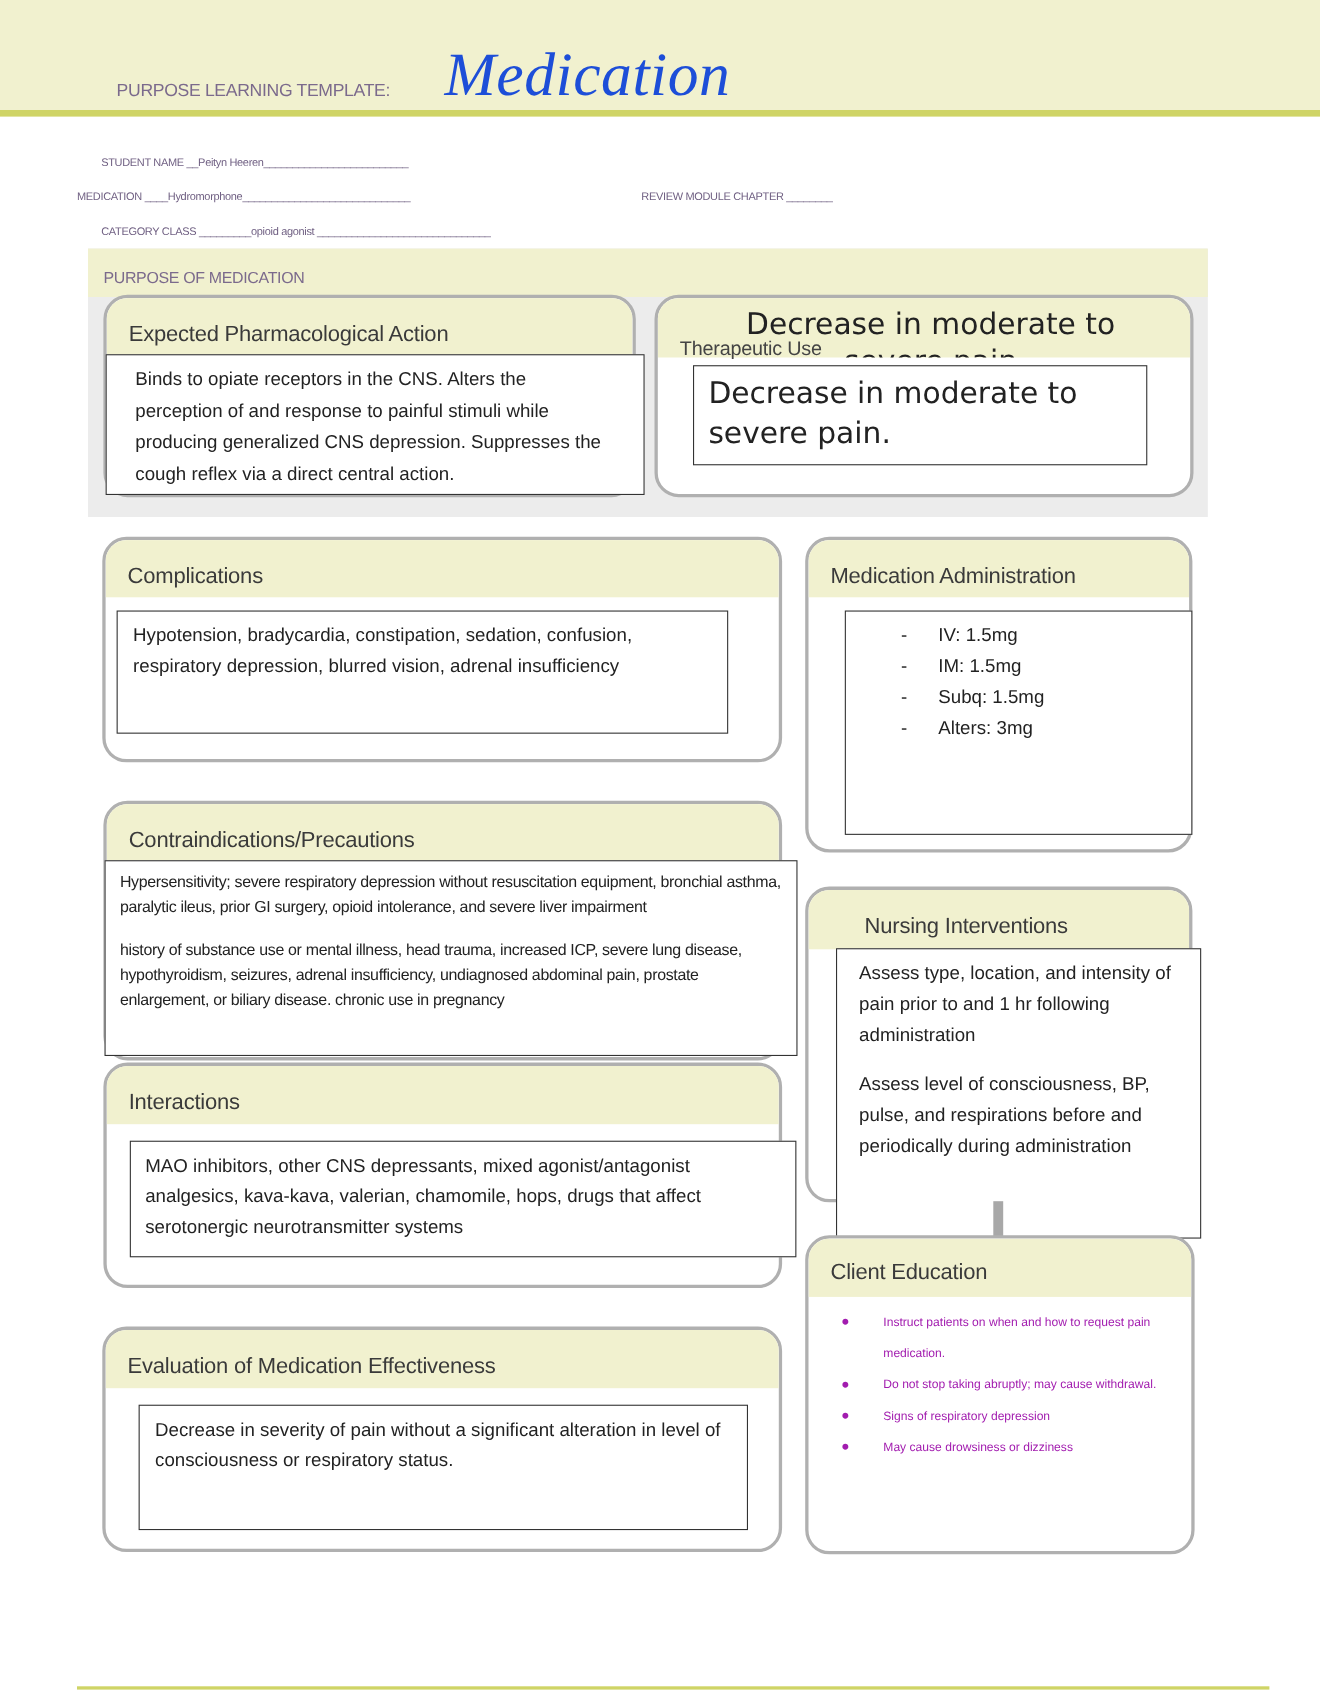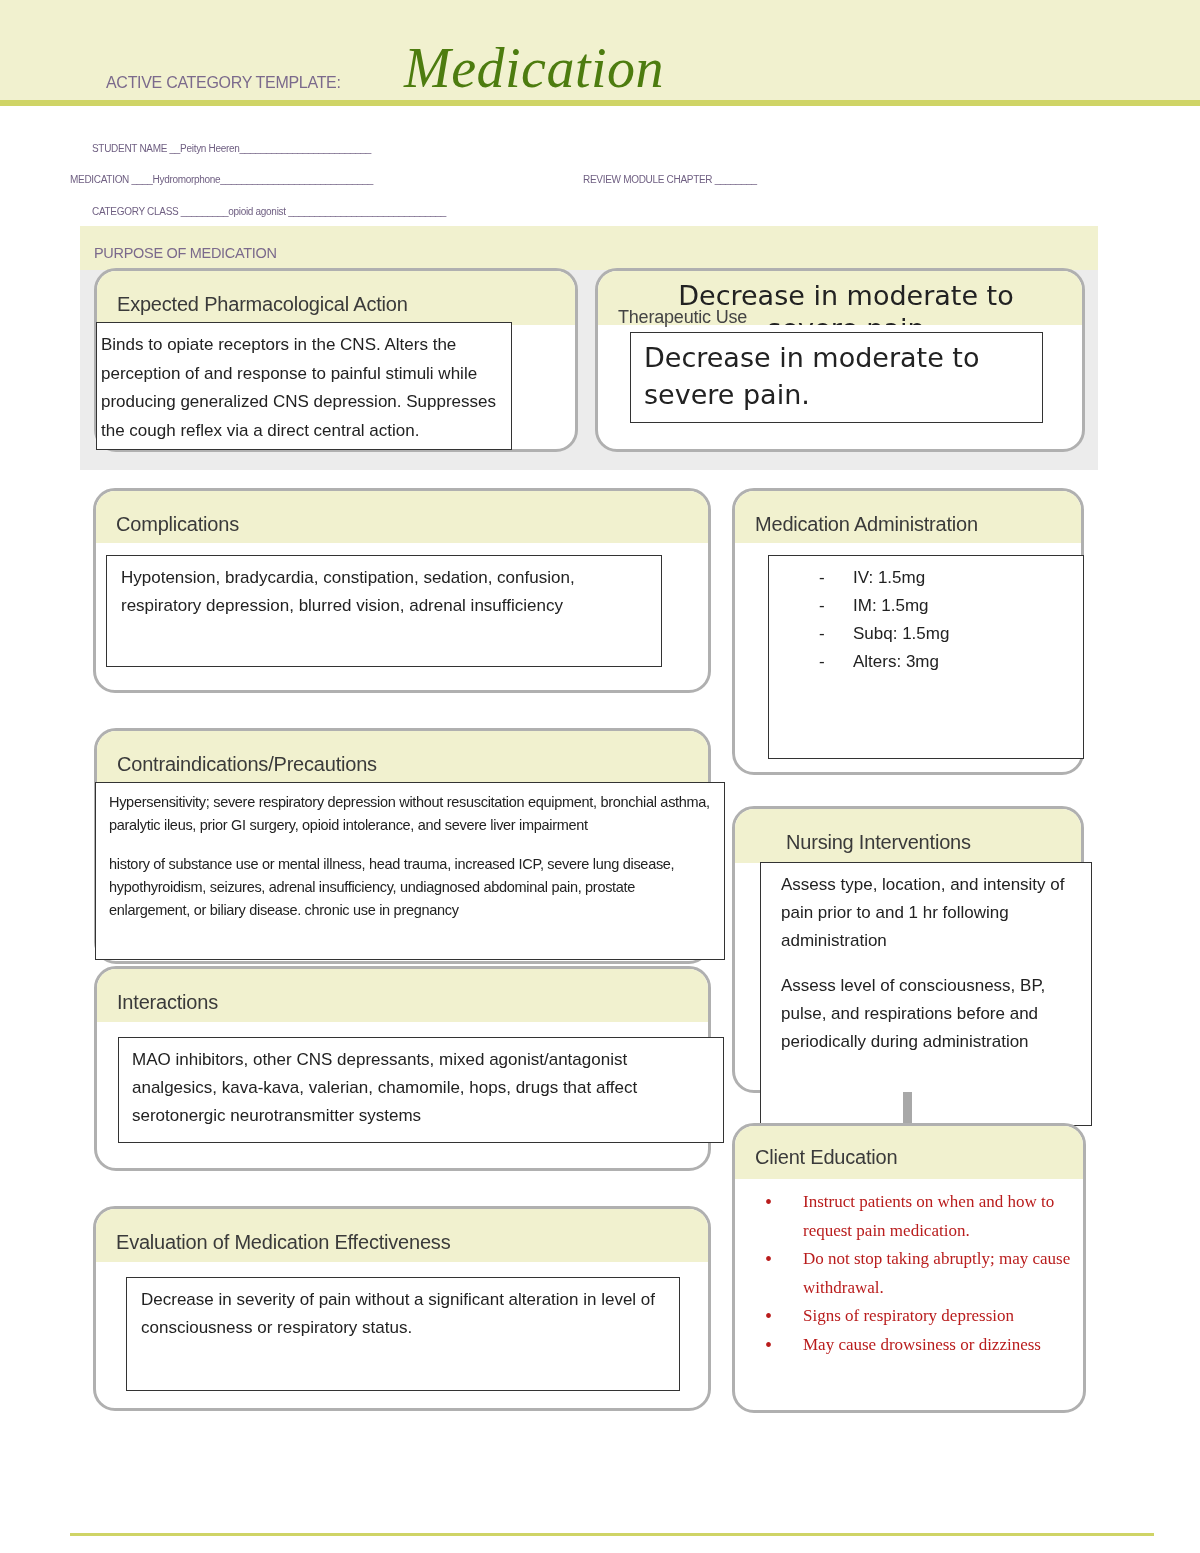--- a/index.html
+++ b/index.html
@@ -2,21 +2,21 @@
 <html><head>
 <meta charset="utf-8">
 <style>
   * { box-sizing: border-box; margin: 0; padding: 0; }
   html, body { width: 1200px; height: 1553px; background: #ffffff; overflow: hidden; }
   body { position: relative; font-family: "Liberation Sans", "DejaVu Sans", sans-serif; color: #222; }
 
   .top-band { position: absolute; left: 0; top: 0; width: 1200px; height: 100px; background: #f1f1cf; }
   .top-rule { position: absolute; left: 0; top: 100px; width: 1200px; height: 6px; background: #cfd466; }
   .tmpl-label { position: absolute; left: 106px; top: 74px; font-size: 16px; letter-spacing: -0.3px; color: #7b6a8c; font-family: "Liberation Sans", sans-serif; }
-  .tmpl-title { position: absolute; left: 404px; top: 36px; font-size: 56px; font-style: italic; font-family: "Liberation Serif", "DejaVu Serif", serif; color: #4d7c0f; letter-spacing: 0.5px; }
+  .tmpl-title { position: absolute; left: 404px; top: 36px; font-size: 56px; font-style: italic; font-family: "Liberation Serif", "DejaVu Serif", serif; color: #1d4ed8; letter-spacing: 0.5px; }
 
   .field { position: absolute; font-size: 10px; color: #6f5f82; letter-spacing: -0.3px; white-space: nowrap; font-family: "Liberation Sans", sans-serif; }
 
   .purpose-bg { position: absolute; left: 80px; top: 226px; width: 1018px; height: 244px; background: #ececec; }
   .purpose-head { position: absolute; left: 80px; top: 226px; width: 1018px; height: 44px; background: #f1f1cf; }
   .purpose-label { position: absolute; left: 94px; top: 245px; font-size: 14.5px; color: #7b6a8c; letter-spacing: -0.3px; }
 
   .card { position: absolute; background: #fff; border: 3px solid #b0b0b0; border-radius: 22px; overflow: hidden; }
   .card-head { position: absolute; left: 0; top: 0; right: 0; background: #f1f1cf; }
   .card-title { position: absolute; left: 20px; font-size: 20px; color: #3a3a3a; white-space: nowrap; letter-spacing: -0.2px; }
@@ -33,37 +33,37 @@
   ul.dash li::before { content: "-"; position: absolute; left: 50px; }
   ul.bullets { list-style: none; }
   ul.bullets li { position: relative; padding-left: 68px; }
   ul.bullets li::before { content: "\2022"; position: absolute; left: 30px; font-size: 20px; }
 </style>
 </head>
 <body>
 
 <div class="top-band"></div>
 <div class="top-rule"></div>
-<div class="tmpl-label">ACTIVE CATEGORY TEMPLATE:</div>
+<div class="tmpl-label">PURPOSE LEARNING TEMPLATE:</div>
 <div class="tmpl-title">Medication</div>
 
 <div class="field" style="left:92px; top:143px;">STUDENT NAME __Peityn Heeren_________________________</div>
 <div class="field" style="left:70px; top:174px;">MEDICATION ____Hydromorphone_____________________________</div>
 <div class="field" style="left:583px; top:174px;">REVIEW MODULE CHAPTER ________</div>
 <div class="field" style="left:92px; top:206px;">CATEGORY CLASS _________opioid agonist ______________________________</div>
 
 <div class="purpose-bg"></div>
 <div class="purpose-head"></div>
 <div class="purpose-label">PURPOSE OF MEDICATION</div>
 
 <div class="card" style="left:94px; top:268px; width:484px; height:184px;">
   <div class="card-head" style="height:54px;"></div>
   <div class="card-title" style="top:22px;">Expected Pharmacological Action</div>
 </div>
-<div class="box" style="left:96px; top:322px; width:416px; height:128px; padding:8px 4px; line-height:28.5px;">Binds to opiate receptors in the CNS. Alters the perception of and response to painful stimuli while producing generalized CNS depression. Suppresses the cough reflex via a direct central action.</div>
+<div class="box" style="left:96px; top:322px; width:490px; height:128px; padding:8px 26px; line-height:28.5px;">Binds to opiate receptors in the CNS. Alters the perception of and response to painful stimuli while producing generalized CNS depression. Suppresses the cough reflex via a direct central action.</div>
 
 <div class="card" style="left:595px; top:268px; width:490px; height:184px;">
   <div class="card-head" style="height:54px;"></div>
   <div class="card-title" style="top:36px; font-size:18px; color:#444;">Therapeutic Use</div>
   <div style="position:absolute; left:58px; top:8px; width:380px; font-size:27px; line-height:33px; color:#222; text-align:center; font-family:'DejaVu Sans', sans-serif; height:46px; overflow:hidden;">Decrease in moderate to severe pain</div>
 </div>
 <div class="box" style="left:630px; top:332px; width:413px; height:91px; padding:6px 13px; font-size:27px; line-height:37px; font-family:'DejaVu Sans', sans-serif;">Decrease in moderate to severe pain.</div>
 
 <div class="card" style="left:93px; top:488px; width:618px; height:205px;">
   <div class="card-head" style="height:52px;"></div>
@@ -105,21 +105,21 @@
 
 <div class="card" style="left:94px; top:966px; width:617px; height:205px;">
   <div class="card-head" style="height:53px;"></div>
   <div class="card-title" style="top:22px;">Interactions</div>
 </div>
 <div class="box" style="left:118px; top:1037px; width:606px; height:106px; padding:8px 13px;">MAO inhibitors, other CNS depressants, mixed agonist/antagonist analgesics, kava-kava, valerian, chamomile, hops, drugs that affect serotonergic neurotransmitter systems</div>
 
 <div class="card" style="left:732px; top:1123px; width:354px; height:290px; border-bottom-width:3px;">
   <div class="card-head" style="height:53px;"></div>
   <div class="card-title" style="top:20px;">Client Education</div>
-  <ul class="bullets" style="position:absolute; left:0; top:62px; width:352px; font-size:17px; line-height:28.5px; color:#b91c1c;font-family:Liberation Serif, serif;">
+  <ul class="bullets" style="position:absolute; left:0; top:62px; width:352px; font-size:11px; line-height:28.5px; color:#a21caf;">
     <li>Instruct patients on when and how to request pain medication.</li>
     <li> Do not stop taking abruptly; may cause withdrawal.</li>
     <li>Signs of respiratory depression</li>
     <li>May cause drowsiness or dizziness</li>
   </ul>
 </div>
 
 <div class="card" style="left:93px; top:1206px; width:618px; height:205px;">
   <div class="card-head" style="height:53px;"></div>
   <div class="card-title" style="top:22px;">Evaluation of Medication Effectiveness</div>

